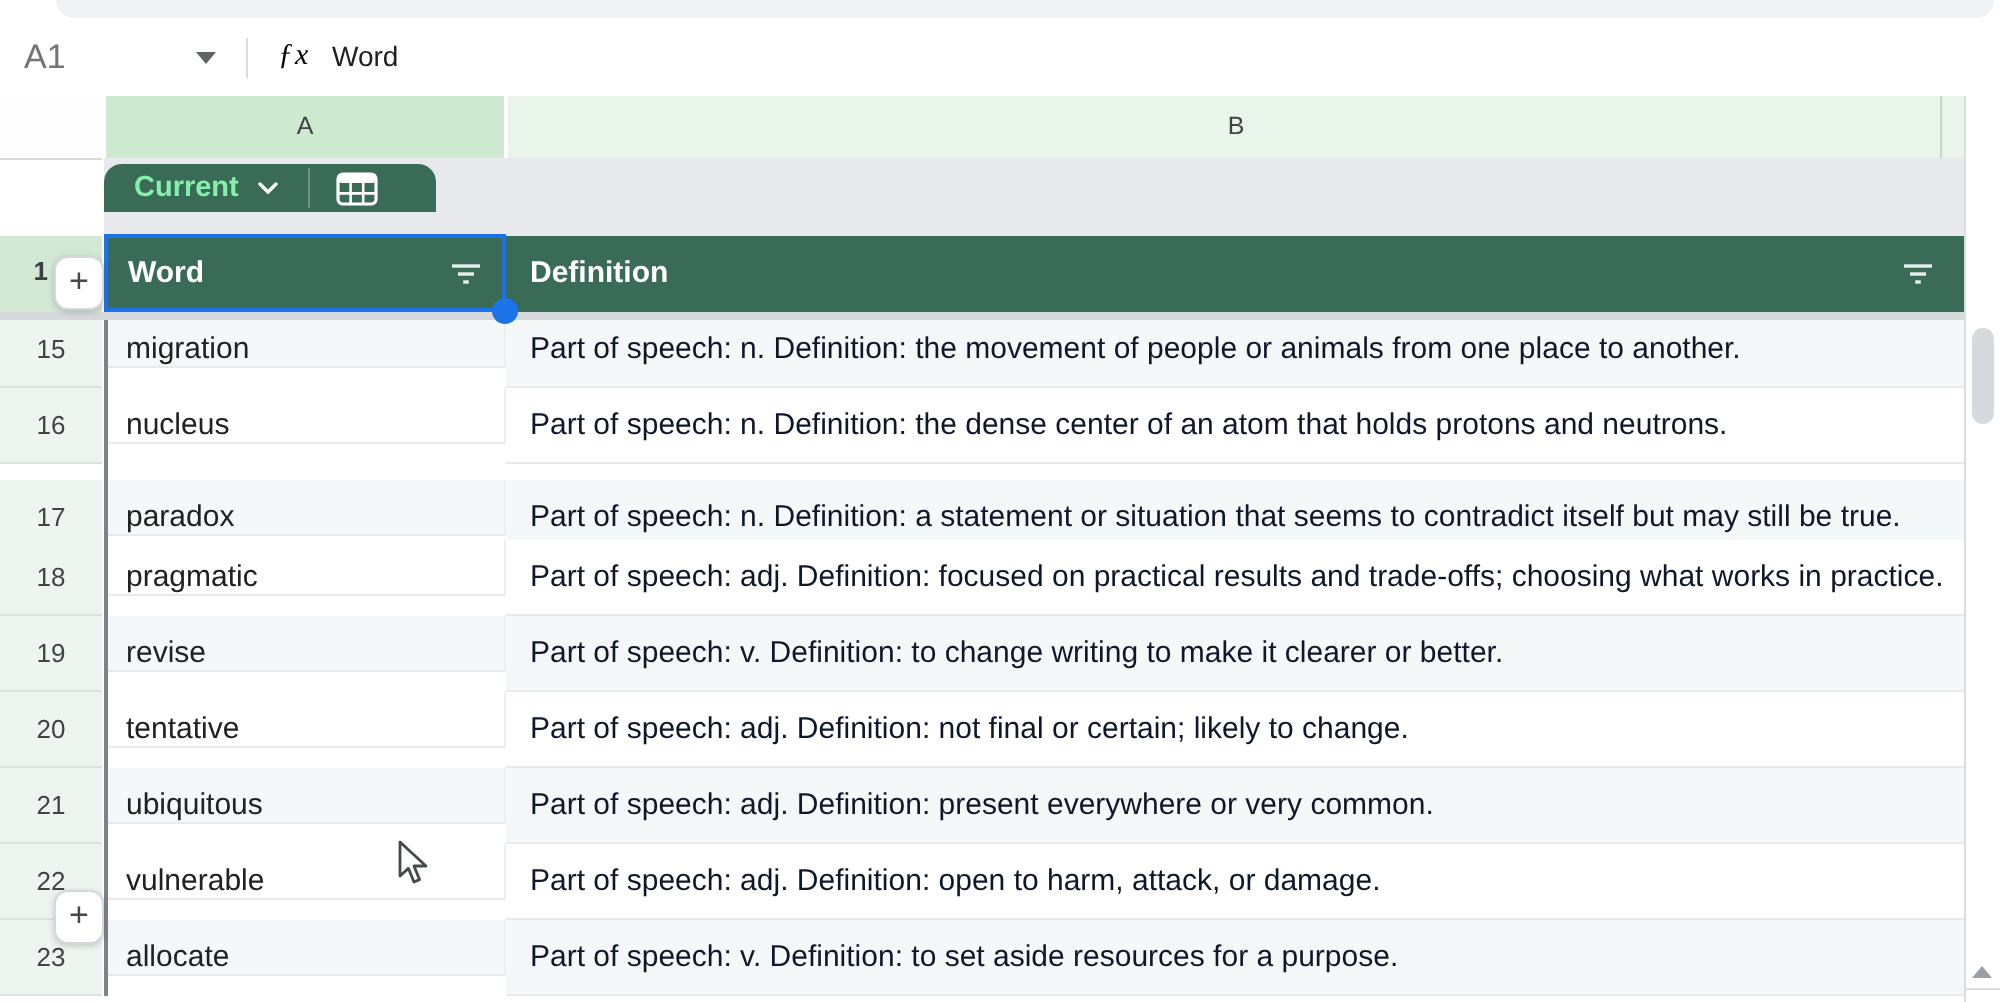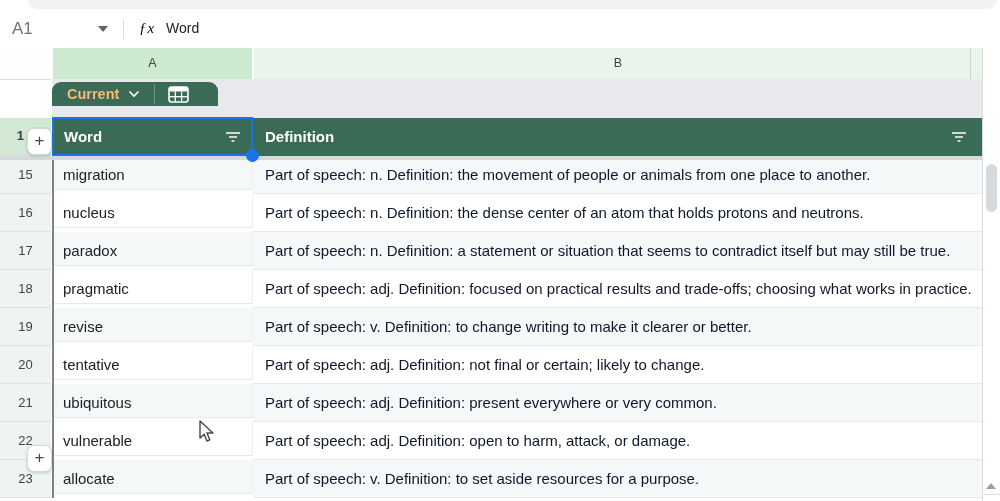--- a/index.html
+++ b/index.html
@@ -31,40 +31,40 @@
   .col-a{position:absolute;left:53px;top:0;width:199px;height:31px;background:#cde9cf;
     border-bottom:1px solid #c2d5c4;text-align:center;line-height:31px;font-size:12.5px;color:#3f4446;}
   .col-b{position:absolute;left:254px;top:0;width:728px;height:31px;background:#e9f5ea;
     border-bottom:1px solid #d5e2d6;text-align:center;line-height:31px;font-size:12.5px;color:#3f4446;}
   .col-c-line{position:absolute;left:970px;top:0;width:1px;height:31px;background:#c9d4ca;}
   
   .gray-strip{position:absolute;left:52px;top:79px;width:930px;height:39px;background:#e7e9ec;}
   
   .table-tab{position:absolute;left:52px;top:82px;width:166px;height:24px;
     background:#3a6b57;border-radius:9px 9px 0 0;display:flex;align-items:center;
-    color:#fdba74;cursor:default;}
+    color:#86efac;cursor:default;}
   .tab-label{font-size:14.5px;font-weight:600;margin-left:15px;}
   .tab-chevron{margin-left:9px;display:flex;}
   .tab-divider{width:1px;height:20px;background:rgba(255,255,255,0.28);margin-left:14px;}
   .tab-grid-icon{margin-left:13px;display:flex;}
   
   .thead-cell{position:absolute;top:118px;height:38px;background:#3a6b57;box-sizing:border-box;}
   .thead-word{left:52px;width:201px;}
   .thead-def{left:253px;width:730px;text-align:right;}
   .thead-label{position:absolute;left:12px;top:0;height:38px;line-height:38px;
     font-size:15px;font-weight:bold;color:#fff;}
   .filter-btn{position:absolute;top:12px;width:20px;height:14px;display:flex;align-items:center;justify-content:center;}
   .filter-word{right:10px;}
   .filter-def{right:14px;}
   
   .row{position:absolute;left:0;width:983px;height:38px;box-sizing:border-box;}
   .row-num{position:absolute;left:0;top:0;width:51px;height:38px;box-sizing:border-box;
     background:#eef4ef;border-bottom:1px solid #dde3de;text-align:center;line-height:38px;
     font-size:13px;color:#3f4446;}
-  .cell-a{position:absolute;left:52px;top:0;width:201px;height:34px;box-sizing:border-box;
+  .cell-a{position:absolute;left:52px;top:0;width:201px;height:28px;box-sizing:border-box;
     background:#fff;border-bottom:1px solid #e7e9eb;border-right:1px solid #edf0f1;
     line-height:37px;font-size:15px;color:#202124;padding-left:11px;overflow:hidden;white-space:nowrap;}
   .cell-b{position:absolute;left:253px;top:0;width:729px;height:38px;box-sizing:border-box;
     background:#fff;border-bottom:1px solid #e7e9eb;
     line-height:37px;font-size:15px;color:#0f172a;padding-left:12px;overflow:hidden;white-space:nowrap;}
   .row.band .cell-a,.row.band .cell-b{background:#f5f8f9;}
   
   .frozen-divider{position:absolute;left:0;top:156px;width:983px;height:4px;background:#d6d9dc;}
   .table-left-border{position:absolute;left:52px;top:160px;width:2px;height:338px;background:#7d8387;}
   
@@ -164,21 +164,21 @@
       <div class="row band" style="top: 156px;">
         <div class="row-num">15</div>
         <div class="cell-a">migration</div>
         <div class="cell-b">Part of speech: n. Definition: the movement of people or animals from one place to another.</div>
       </div>
       <div class="row" style="top: 194px;">
         <div class="row-num">16</div>
         <div class="cell-a">nucleus</div>
         <div class="cell-b">Part of speech: n. Definition: the dense center of an atom that holds protons and neutrons.</div>
       </div>
-      <div class="row band" style="top: 232px;">
+      <div class="row band" style="top: 240px;">
         <div class="row-num">17</div>
         <div class="cell-a">paradox</div>
         <div class="cell-b">Part of speech: n. Definition: a statement or situation that seems to contradict itself but may still be true.</div>
       </div>
       <div class="row" style="top: 270px;">
         <div class="row-num">18</div>
         <div class="cell-a">pragmatic</div>
         <div class="cell-b">Part of speech: adj. Definition: focused on practical results and trade-offs; choosing what works in practice.</div>
       </div>
       <div class="row band" style="top: 308px;">

